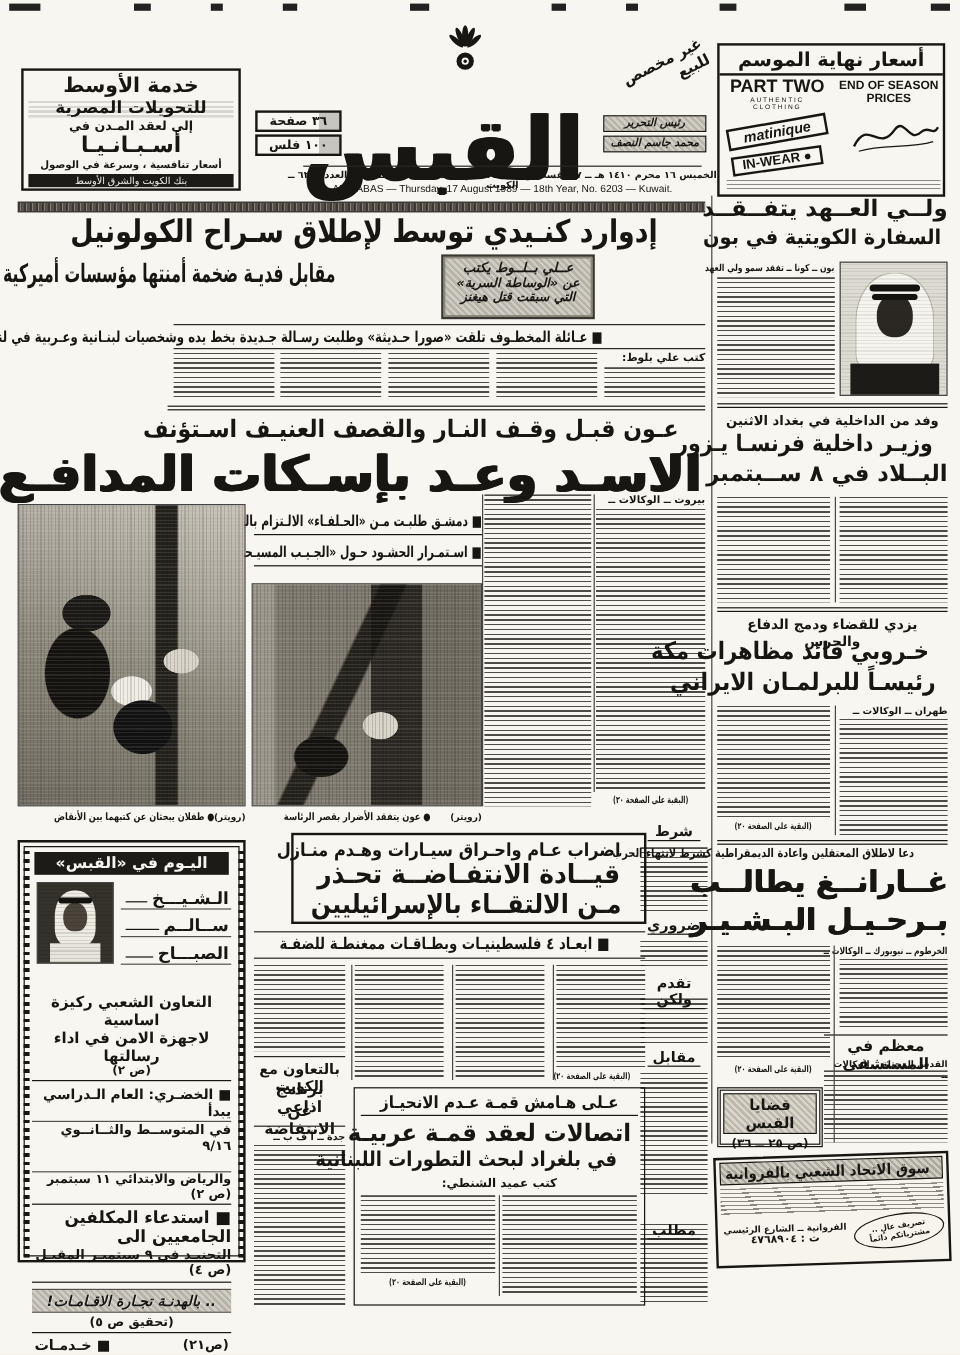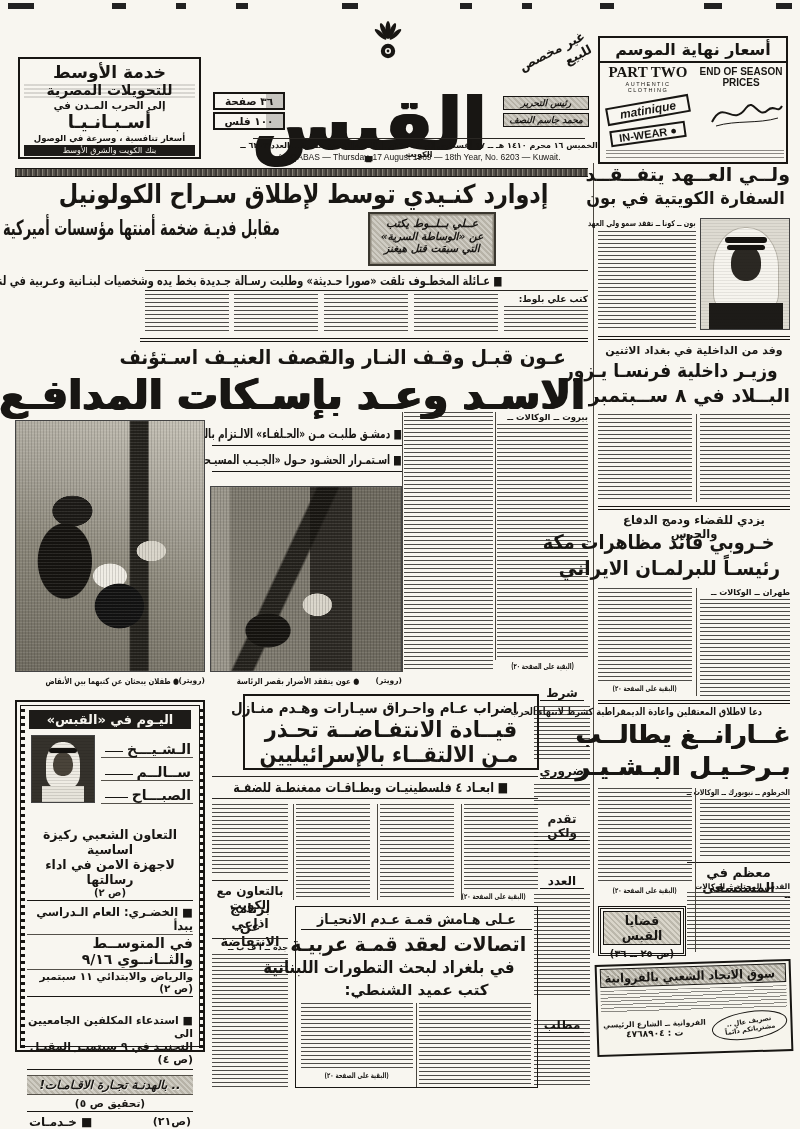--- a/index.html
+++ b/index.html
@@ -17,21 +17,21 @@
   .hatch{background:repeating-linear-gradient(45deg,#cfccc3 0 2px,#b7b3a8 2px 4px);font-style:italic;}
   .band{background:repeating-linear-gradient(90deg,#3c3934 0 2px,#847f75 2px 3px,#55514a 3px 5px);border-top:1px solid #181613;border-bottom:1px solid #181613;}
   .photo{overflow:hidden;border:1px solid #444;}
   .cap{font-size:8.5px;font-weight:bold;display:flex;justify-content:space-between;direction:rtl;}
   .boxed{border:2px solid #181613;}
   .mark{background:#222;height:6px;}
   .sechead{font-weight:bold;text-align:center;font-size:12px;border-bottom:1.2px solid #181613;}
   .lead{flex:1;border-bottom:1.6px solid #181613;margin:0 4px 5px 2px;}
   .namerow{display:flex;align-items:flex-end;border-bottom:1px solid #55514a;height:22px;font-size:14px;font-weight:bold;padding:0 2px;}
   .en{font-family:"Liberation Sans",sans-serif;direction:ltr;}
-  .ens{font-family:Liberation Serif, serif;direction:ltr;}
+  .ens{font-family:Liberation Sans, sans-serif;direction:ltr;}
   .stamp{border:2px solid #181613;text-align:center;font-weight:bold;}
   svg{display:block;}
 </style>
 </head>
 <body>
 
 <div id="paper">
 
   <div class="a mark" style="left:8px;top:3px;width:26px;"></div>
   <div class="a mark" style="left:112px;top:3px;width:14px;"></div>
@@ -40,21 +40,21 @@
   <div class="a mark" style="left:342px;top:3px;width:16px;"></div>
   <div class="a mark" style="left:460px;top:3px;width:12px;"></div>
   <div class="a mark" style="left:522px;top:3px;width:10px;"></div>
   <div class="a mark" style="left:600px;top:3px;width:14px;"></div>
   <div class="a mark" style="left:704px;top:3px;width:18px;"></div>
   <div class="a mark" style="left:776px;top:3px;width:16px;"></div>
 
   <div class="a boxed" style="left:18px;top:57px;width:183px;height:102px;padding:3px 4px;">
     <div class="c b" style="font-size:17px;">خدمة الأوسط</div>
     <div class="c b" style="font-size:14px;background:repeating-linear-gradient(0deg,rgba(24,22,19,.14) 0 2px,transparent 2px 4px);">للتحويلات المصرية</div>
-    <div class="c b" style="font-size:10.5px;margin-top:1px;">إلى الحرب المـدن في</div>
+    <div class="c b" style="font-size:10.5px;margin-top:1px;">إلى لعقد المـدن في</div>
     <div class="c b" style="font-size:18px;letter-spacing:4px;">أسـبـانـيـا</div>
     <div class="c b" style="font-size:8.5px;margin-top:1px;">أسعار تنافسية ، وسرعة في الوصول</div>
     <div class="c" style="font-size:8px;background:#1d1b18;color:#f3f1ea;margin-top:2px;padding:1px 0;">بنك الكويت والشرق الأوسط</div>
   </div>
 
   <div class="a" style="left:213px;top:92px;width:72px;">
     <div class="c b boxed" style="font-size:10.5px;padding:1px 0;background:linear-gradient(90deg,transparent 0 75%,rgba(24,22,19,.22) 75% 100%);">٣٦ صفحة</div>
     <div class="c b boxed" style="font-size:10.5px;padding:1px 0;margin-top:2px;background:linear-gradient(90deg,transparent 0 75%,rgba(24,22,19,.22) 75% 100%);">١٠٠ فلس</div>
   </div>
 
@@ -185,21 +185,21 @@
 
   <div class="a c b" style="left:534px;top:662px;width:56px;font-size:8px;">
     <span class="sq" style="transform:scaleX(.66);">(البقية على الصفحة ٢٠)</span>
   </div>
   <div class="a sechead" style="left:540px;top:686px;width:44px;">شرط</div>
   <div class="a g" style="left:534px;top:706px;width:56px;height:54px;"></div>
   <div class="a sechead" style="left:540px;top:764px;width:44px;">ضروري</div>
   <div class="a g" style="left:534px;top:784px;width:56px;height:24px;"></div>
   <div class="a sechead" style="left:536px;top:812px;width:52px;">تقدم ولكن</div>
   <div class="a g" style="left:534px;top:832px;width:56px;height:38px;"></div>
-  <div class="a sechead" style="left:540px;top:874px;width:44px;">العدد</div>
+  <div class="a sechead" style="left:540px;top:874px;width:44px;">مقابل</div>
   <div class="a g" style="left:534px;top:894px;width:56px;height:102px;"></div>
   <div class="a sechead" style="left:540px;top:1000px;width:44px;margin-top:18px;">مطلب</div>
   <div class="a g" style="left:534px;top:1020px;width:56px;height:68px;"></div>
 
   <div class="a boxed" style="left:243px;top:694px;width:296px;height:76px;padding:3px 4px;">
     <div class="c" style="font-size:15px;font-weight:bold;">
       <span class="sq" style="transform:scaleX(.9);">اضراب عـام واحـراق سيـارات وهـدم منـازل</span>
     </div>
     <div class="c" style="font-size:22px;font-weight:bold;line-height:25px;">
       <span class="sq" style="transform:scaleX(.95);">قيــادة الانتفـاضــة تحـذر</span>
@@ -236,21 +236,21 @@
   <div class="a" style="left:295px;top:906px;width:243px;height:182px;border:1.6px solid #181613;padding:4px 5px;">
     <div class="c" style="font-size:14px;font-weight:bold;border-bottom:1px solid #181613;padding-bottom:2px;">
       <span class="sq" style="transform:scaleX(.9);">عـلى هـامش قمـة عـدم الانحيـاز</span>
     </div>
     <div class="c" style="font-size:20px;font-weight:bold;line-height:24px;margin-top:2px;">
       <span class="sq" style="transform:scaleX(.95);">اتصالات لعقد قمـة عربيـة</span>
     </div>
     <div class="c" style="font-size:17px;font-weight:bold;line-height:22px;">
       <span class="sq" style="transform:scaleX(.88);">في بلغراد لبحث التطورات اللبنانية</span>
     </div>
-    <div class="c b" style="font-size:15px;margin-top:3px;">كتب عميد الشنطي:</div>
+    <div class="c b" style="font-size:10px;margin-top:3px;">كتب عميد الشنطي:</div>
     <div style="position:relative;height:84px;margin-top:4px;">
       <div class="a g" style="left:118px;top:0;width:112px;height:84px;"></div>
       <div class="a g" style="left:0;top:0;width:112px;height:66px;"></div>
       <div class="a vr" style="left:114.5px;top:0;height:84px;"></div>
       <div class="a c b" style="left:0;top:68px;width:112px;font-size:7.5px;">
         <span class="sq" style="transform:scaleX(.72);">(البقية على الصفحة ٢٠)</span>
       </div>
     </div>
   </div>
 
@@ -284,24 +284,24 @@
         <div class="a" style="left:10px;top:50px;width:42px;height:16px;background:#e7e4db;"></div>
         <div class="a" style="left:0;top:0;width:100%;height:100%;background:repeating-linear-gradient(0deg,rgba(20,18,15,.12) 0 1px,transparent 1px 3px);"></div>
       </div>
     </div>
 
     <div class="c b" style="font-size:12.5px;margin-top:23px;">التعاون الشعبي ركيزة اساسية</div>
     <div class="c b" style="font-size:12.5px;">لاجهزة الامن في اداء رسالتها</div>
     <div class="c b" style="font-size:10px;border-bottom:1.4px solid #181613;padding-bottom:2px;">(ص ٢)</div>
 
     <div class="b" style="font-size:11.5px;border-bottom:1px solid #55514a;margin-top:4px;padding-bottom:1px;">■ الخضـري: العام الـدراسي يبدأ</div>
-    <div class="b" style="font-size:14px;border-bottom:1px solid #55514a;padding-bottom:2px;">في المتوســط والثــانــوي ٩/١٦</div>
+    <div class="b" style="font-size:11px;border-bottom:1px solid #55514a;padding-bottom:15px;">في المتوســط والثــانــوي ٩/١٦</div>
     <div class="b" style="font-size:10.5px;border-bottom:1.4px solid #181613;padding-bottom:2px;">والرياض والابتدائي ١١ سبتمبر (ص ٢)</div>
 
-    <div class="b" style="font-size:11px;margin-top:17px;">■ استدعاء المكلفين الجامعيين الى</div>
+    <div class="b" style="font-size:14px;margin-top:3px;">■ استدعاء المكلفين الجامعيين الى</div>
     <div class="b" style="font-size:11px;border-bottom:1.4px solid #181613;padding-bottom:3px;">التجنيـد في ٩ سبتمبـر المقبـل (ص ٤)</div>
 
     <div class="hatch" style="margin-top:5px;padding:2px 0;border-top:1px solid #55514a;border-bottom:1px solid #55514a;">
       <div class="c b" style="font-size:12px;text-shadow:.5px .5px 0 #f8f6f0;">.. بالهدنـة تجـارة الاقـامـات!</div>
     </div>
     <div class="c b" style="font-size:10.5px;border-bottom:1.4px solid #181613;padding:2px 0;">(تحقيق ص ٥)</div>
 
     <div style="display:flex;justify-content:space-between;border-bottom:2.5px double #181613;padding:3px 2px 2px;">
       <span class="b" style="font-size:11px;margin-left:43px;">(ص٢١)</span>
       <span class="b" style="font-size:12px;">■ خـدمـات</span>

